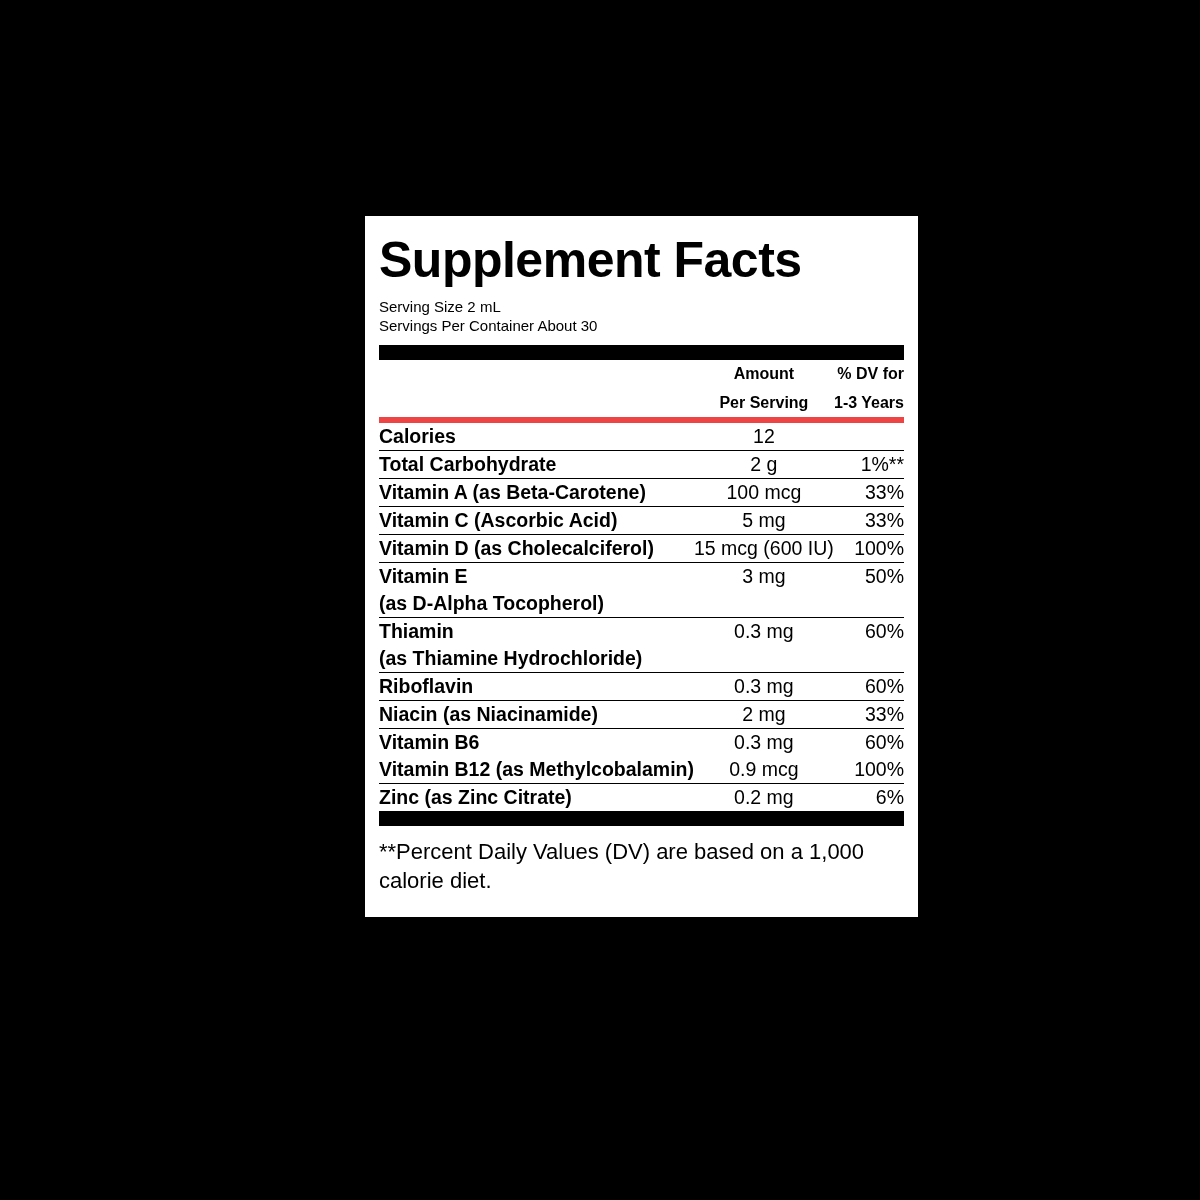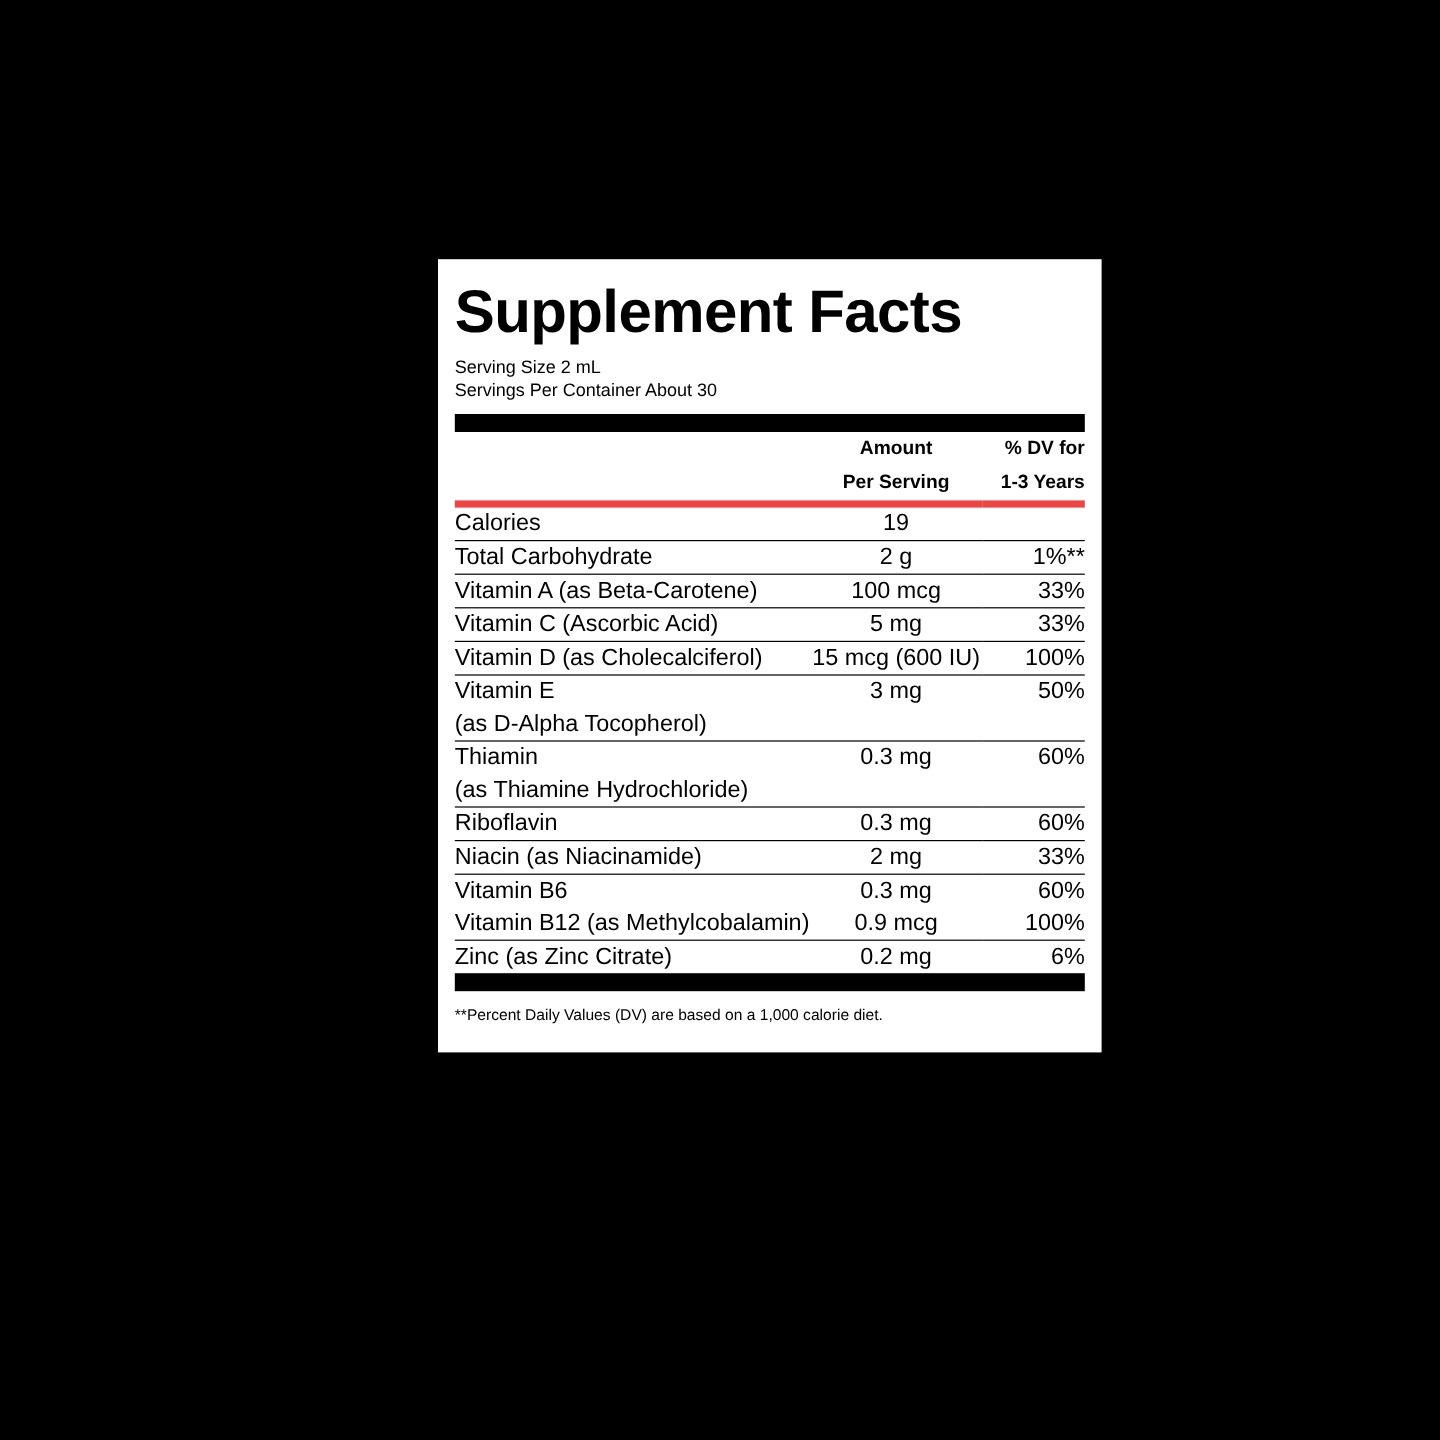--- a/index.html
+++ b/index.html
@@ -80,36 +80,37 @@
     border-bottom: 1px solid #000;
     padding-top: 2px !important;
     padding-bottom: 2px !important;
   }
   .row.no-line td {
     border-bottom: none;
   }
   .nm {
     text-align: left;
     white-space: nowrap;
+    font-weight: bold;
   }
   .amt {
     text-align: center;
     white-space: nowrap;
     width: 150px;
   }
   .dv {
     text-align: right;
     white-space: nowrap;
     width: 104px;
   }
   .sub {
     padding-left: 13px;
   }
   .footnote {
-    font-size: 13px;
+    font-size: 22px;
     line-height: 1.3;
     color: #000;
     margin-top: 12px;
     padding-right: 6px;
   }
 </style>
 </head>
 <body>
 
 <div class="canvas">
@@ -131,21 +132,21 @@
             <td class="dv hdr-cell">% DV for</td>
           </tr>
           <tr class="hdr-row hdr-row-under">
             <td class="nm"></td>
             <td class="amt hdr-cell">Per Serving</td>
             <td class="dv hdr-cell">1-3 Years</td>
           </tr>
 
           <tr class="row">
             <td class="nm">Calories</td>
-            <td class="amt">19</td>
+            <td class="amt">12</td>
             <td class="dv"></td>
           </tr>
           <tr class="row">
             <td class="nm">Total Carbohydrate</td>
             <td class="amt">2 g</td>
             <td class="dv">1%**</td>
           </tr>
           <tr class="row">
             <td class="nm">Vitamin A (as Beta-Carotene)</td>
             <td class="amt">100 mcg</td>

